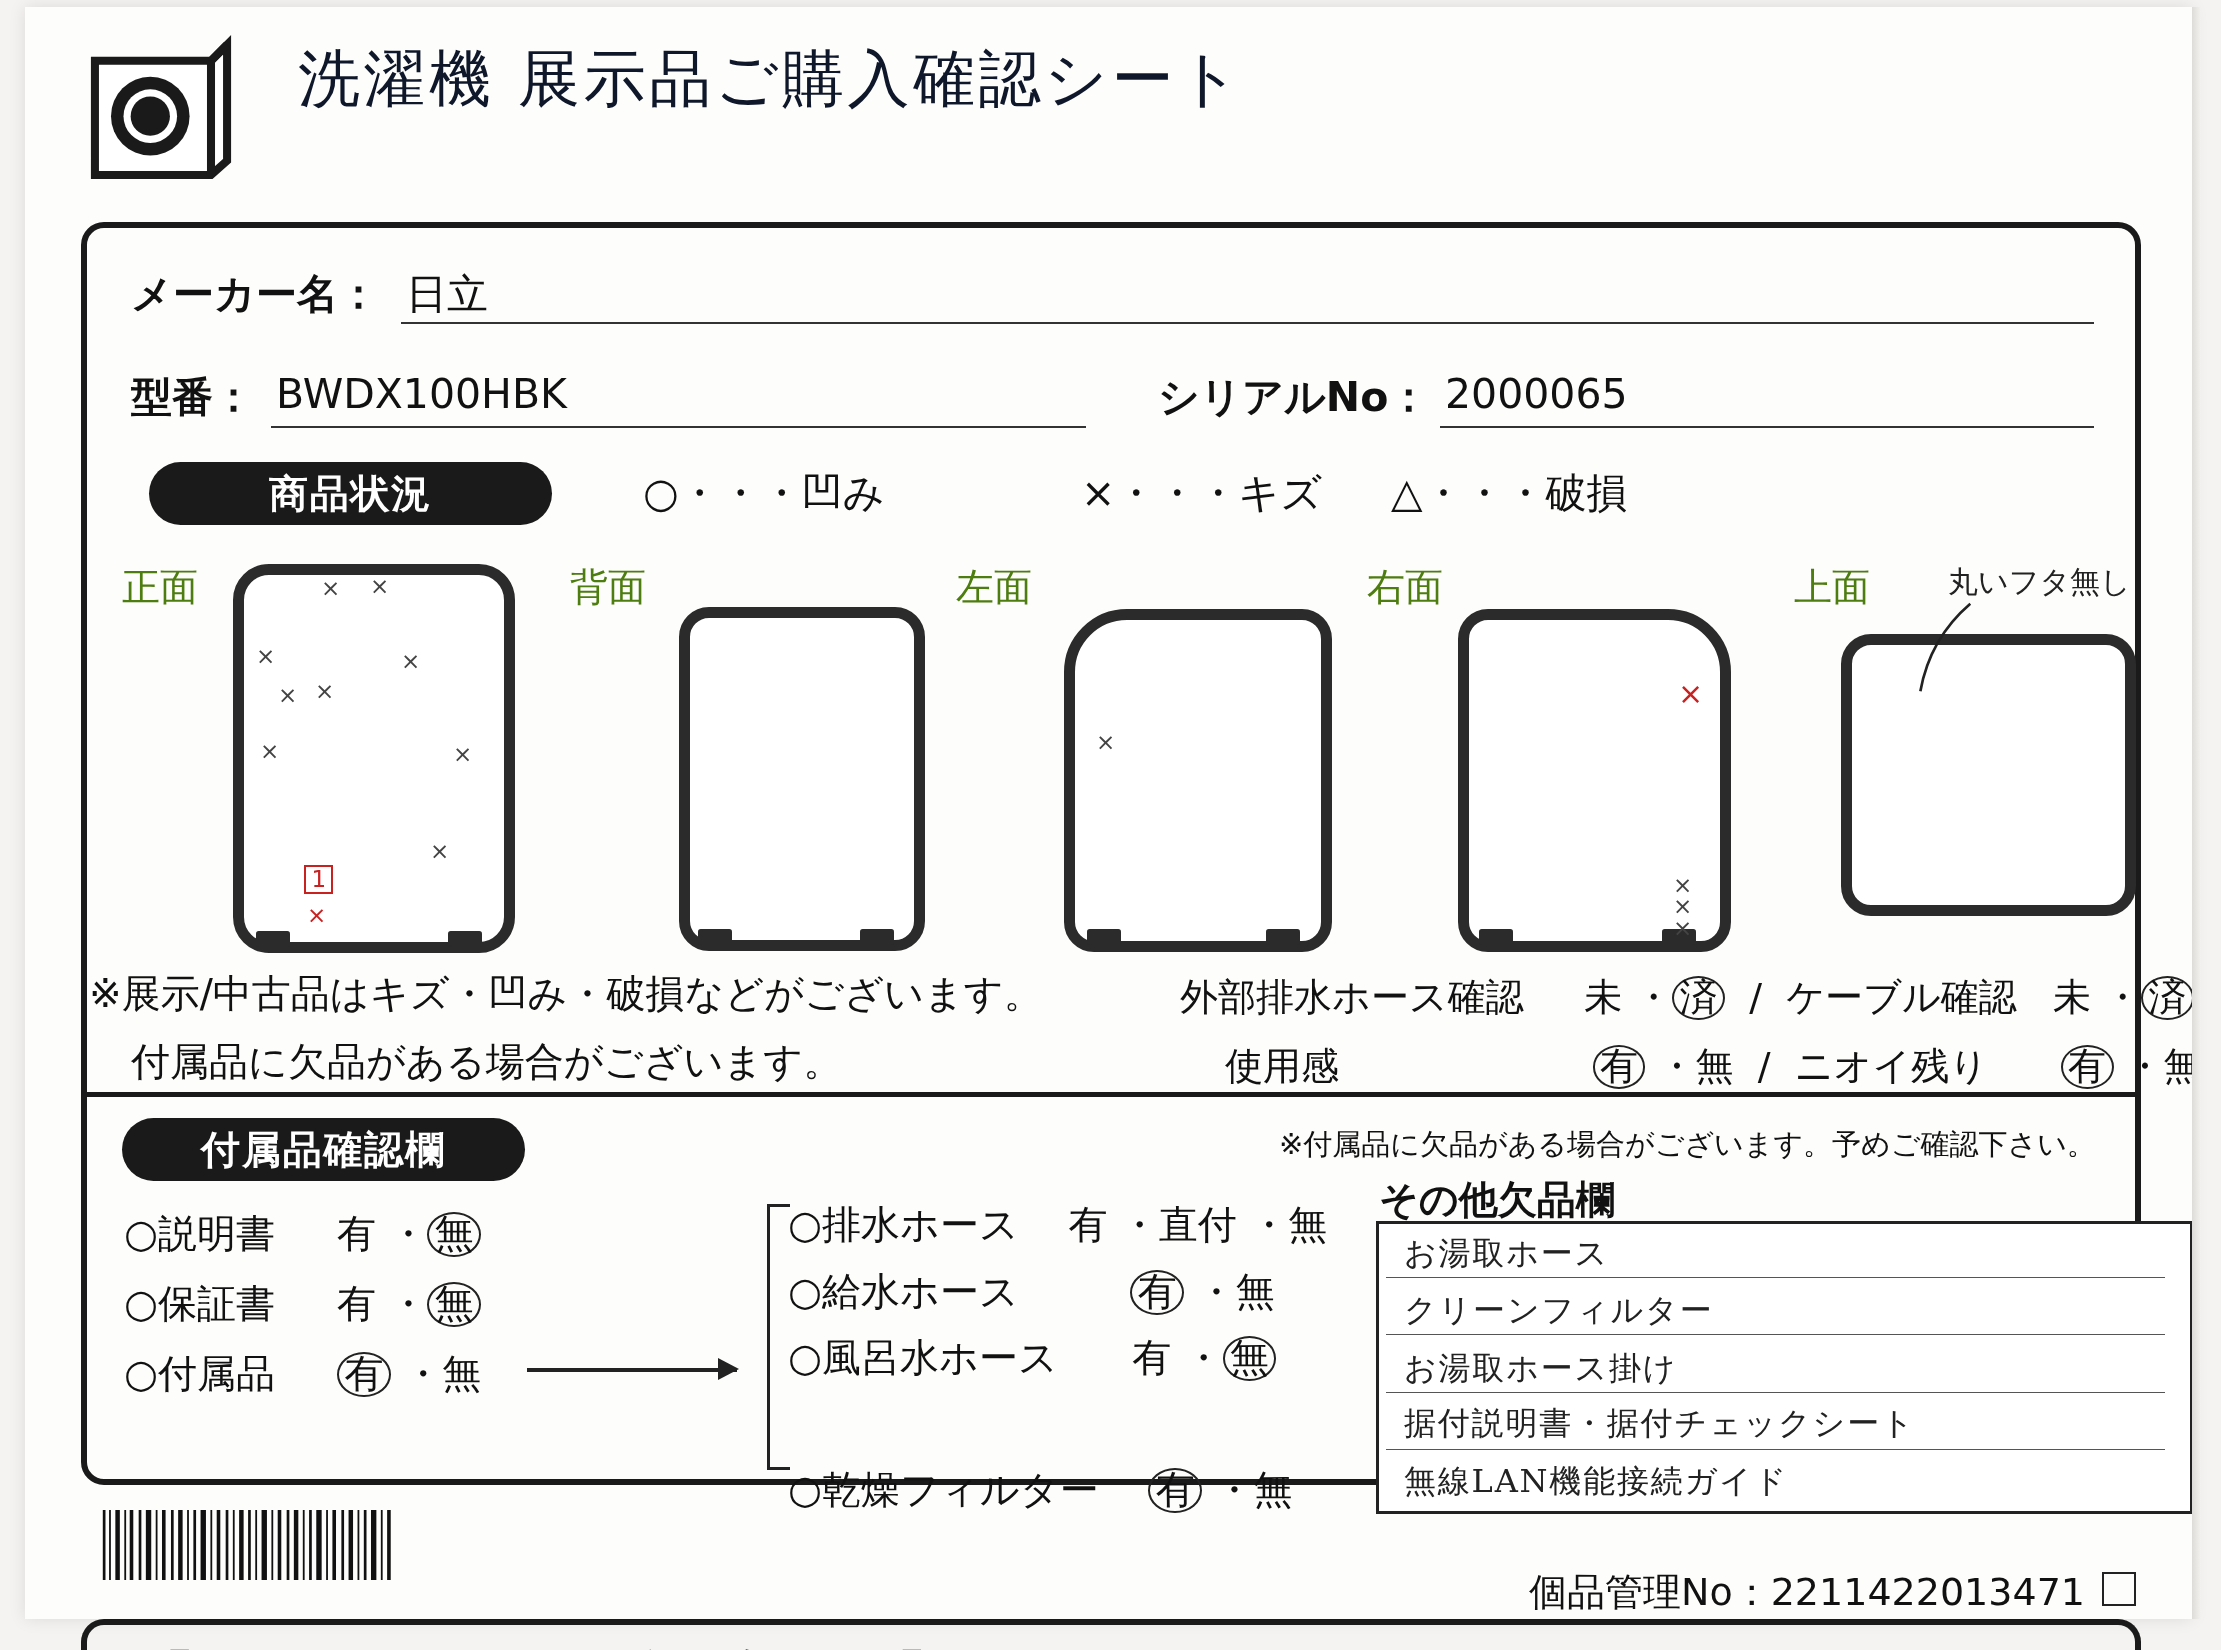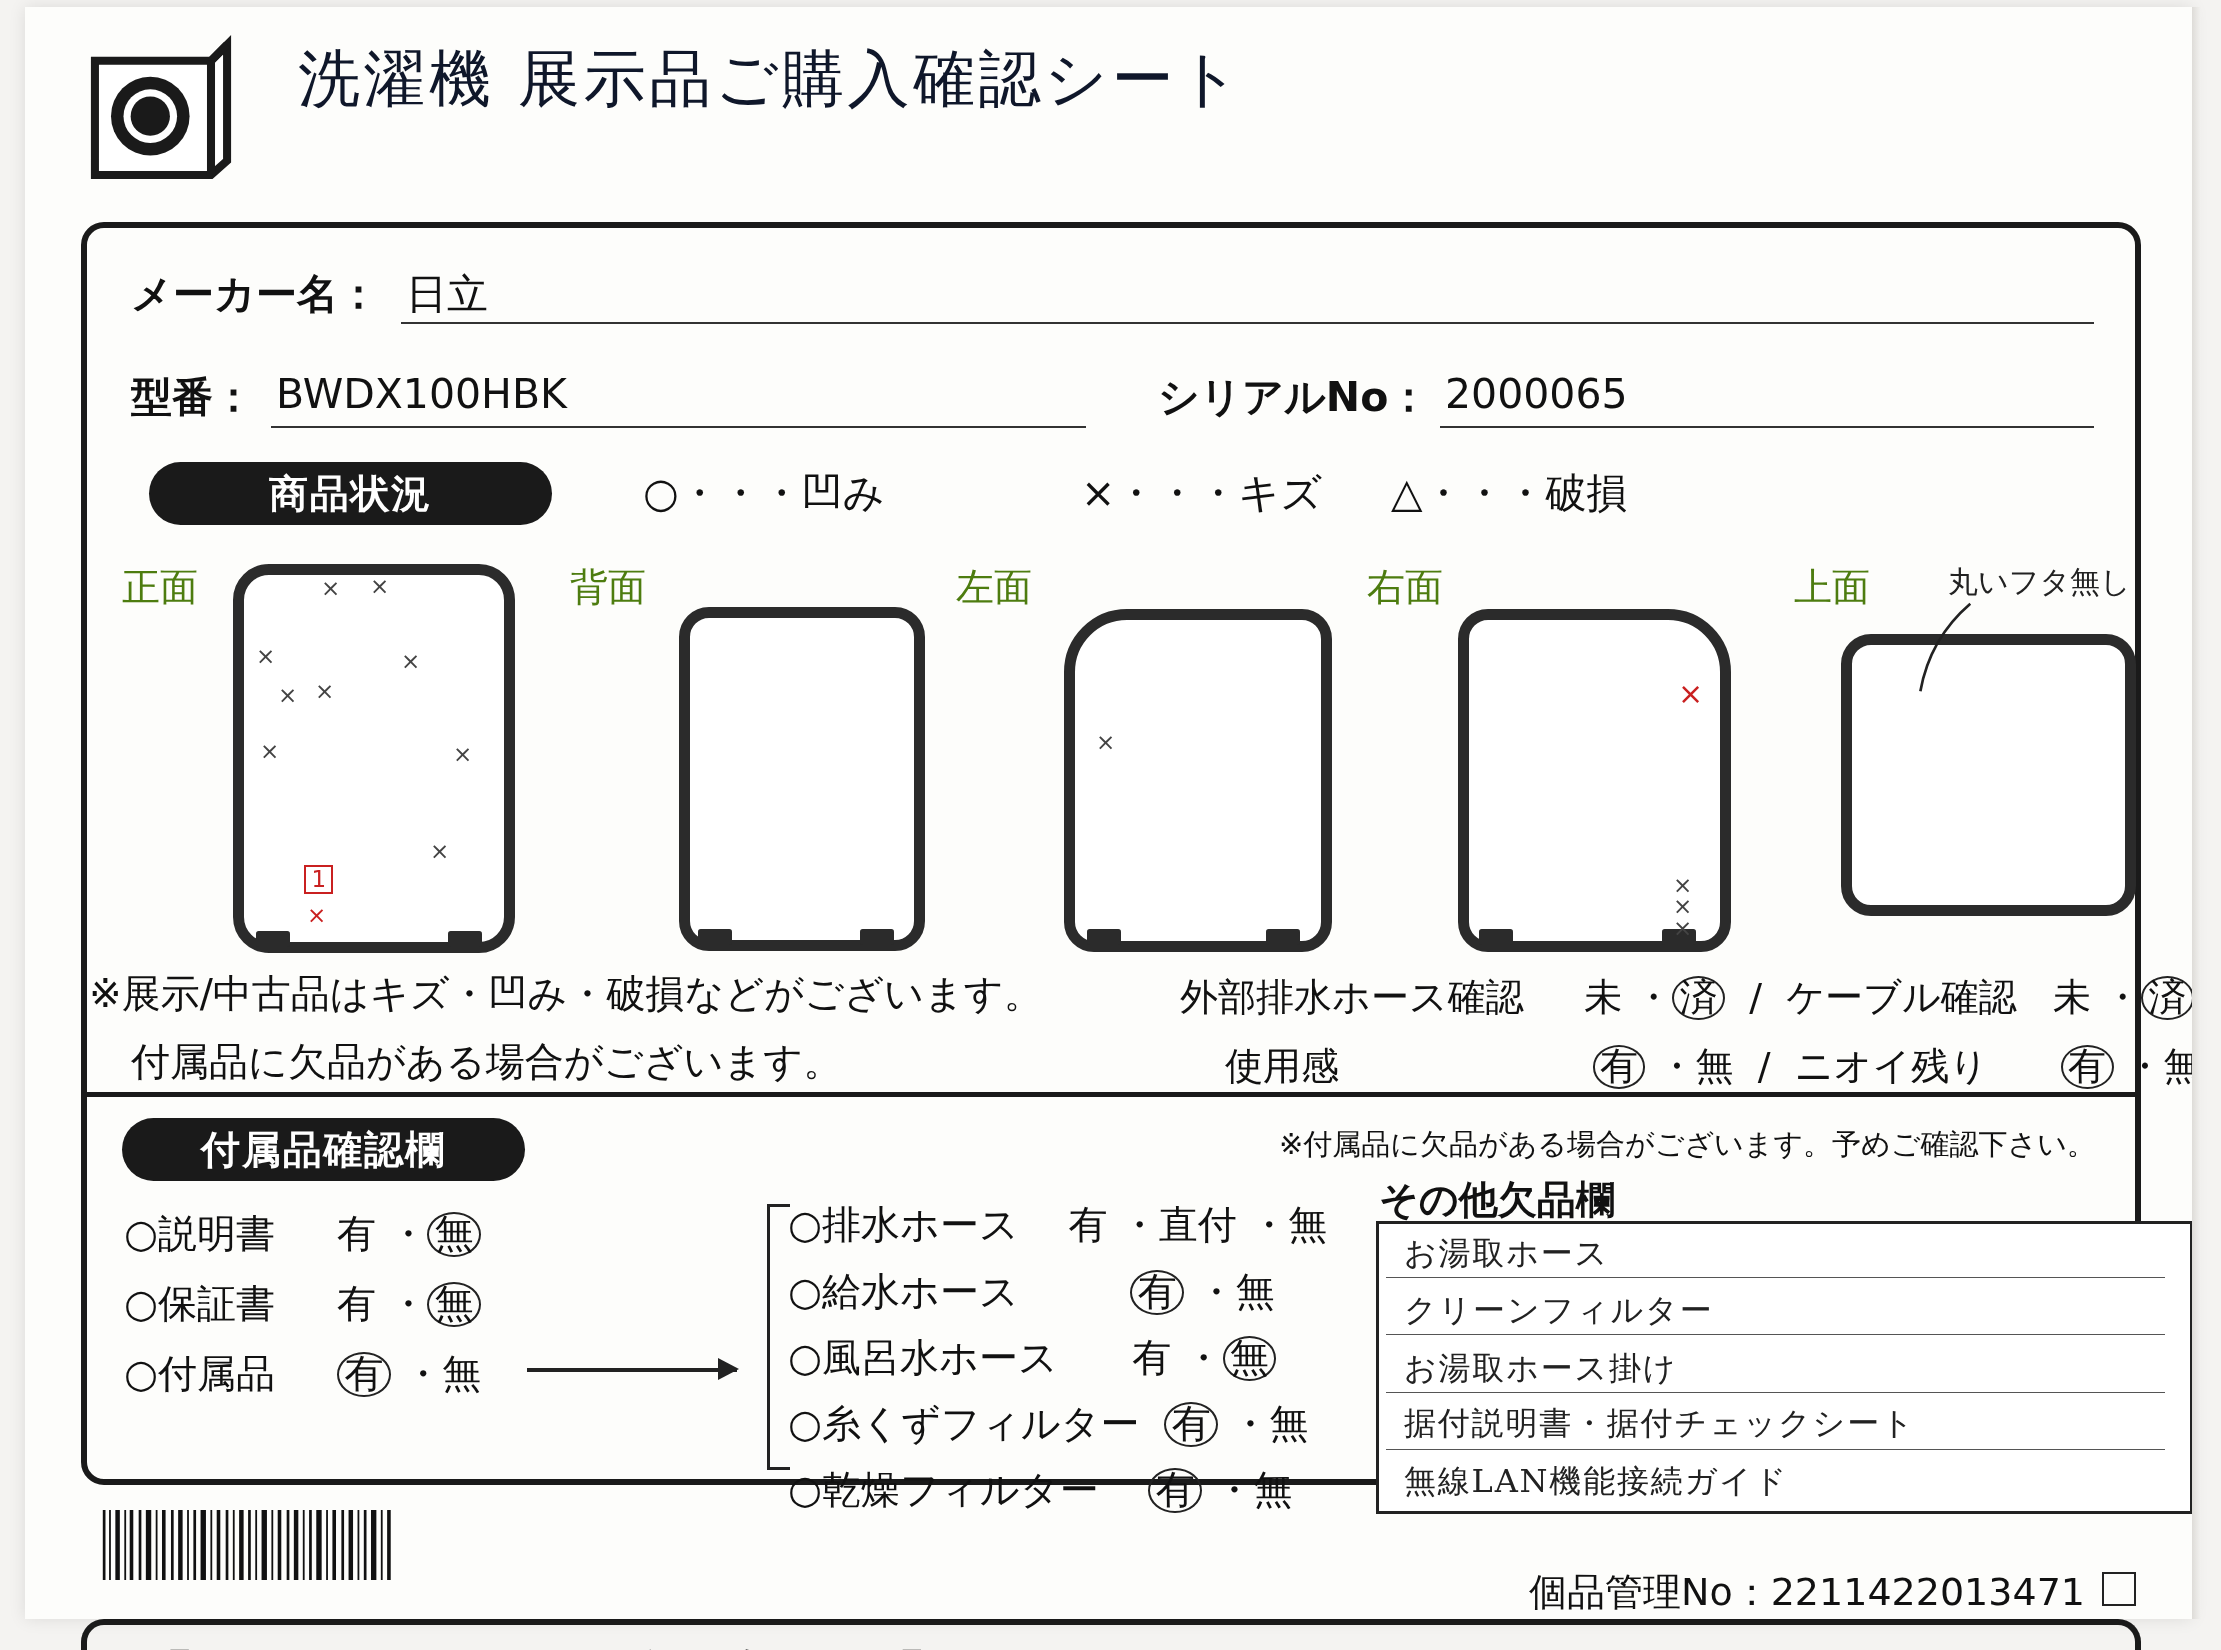--- a/index.html
+++ b/index.html
@@ -455,25 +455,20 @@
     </div>
     <div class="acc-line" style="left:763px; top:1258px;">
       <span>○給水ホース</span>
       &nbsp;&nbsp;&nbsp;&nbsp;&nbsp;&nbsp;&nbsp;&nbsp;<span class="circled">有</span>
       ・<span>無</span>
     </div>
     <div class="acc-line" style="left:763px; top:1324px;">
       <span>○風呂水ホース</span>
       &nbsp;&nbsp;&nbsp;&nbsp;&nbsp;<span>有</span>
       ・<span class="circled">無</span>
-    </div>
-    <div class="acc-line" style="left:763px; top:1390px;">
-      <span>○糸くずフィルター</span>
-      &nbsp;<span class="circled">有</span>
-      ・<span>無</span>
     </div>
     <div class="acc-line" style="left:763px; top:1456px;">
       <span>○乾燥フィルター</span>
       &nbsp;&nbsp;&nbsp;<span class="circled">有</span>
       ・<span>無</span>
     </div>
 
     <div class="missing-title" style="left:1354px; top:1166px;">その他欠品欄</div>
     <div class="missing-box" style="left:1351px; top:1214px; width:811px; height:287px;"></div>
     <div class="missing-row" style="left:1379px; top:1225px;">お湯取ホース</div>

